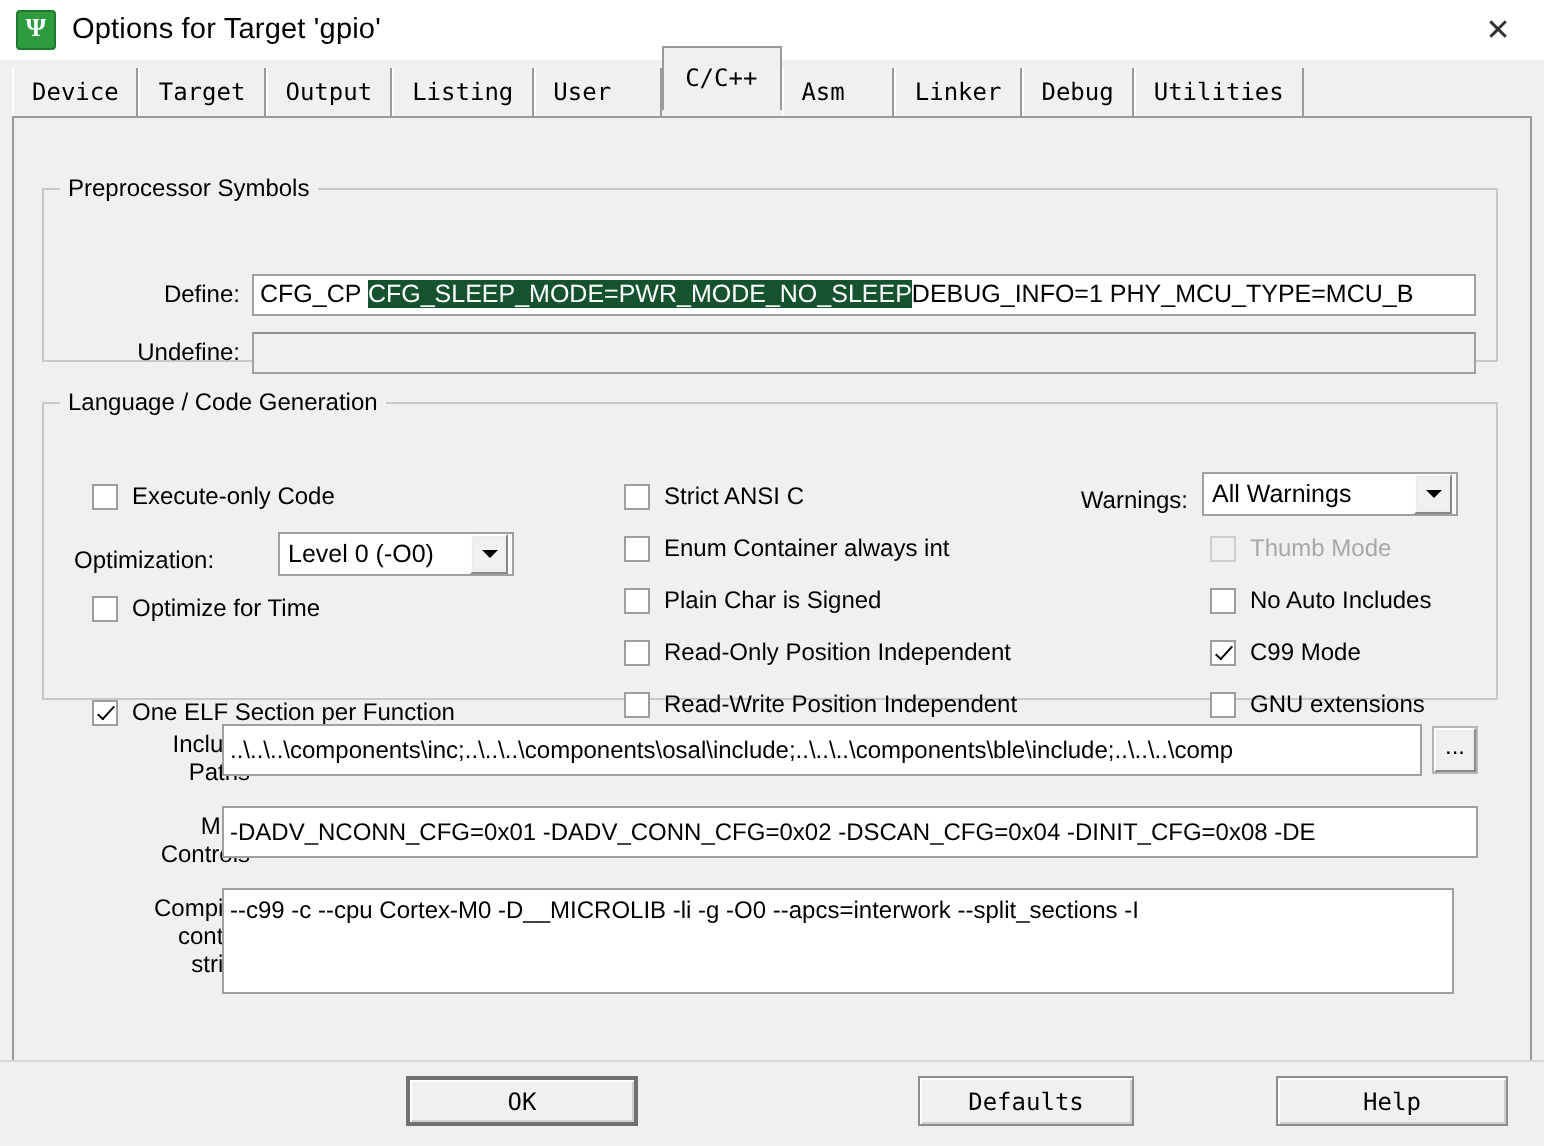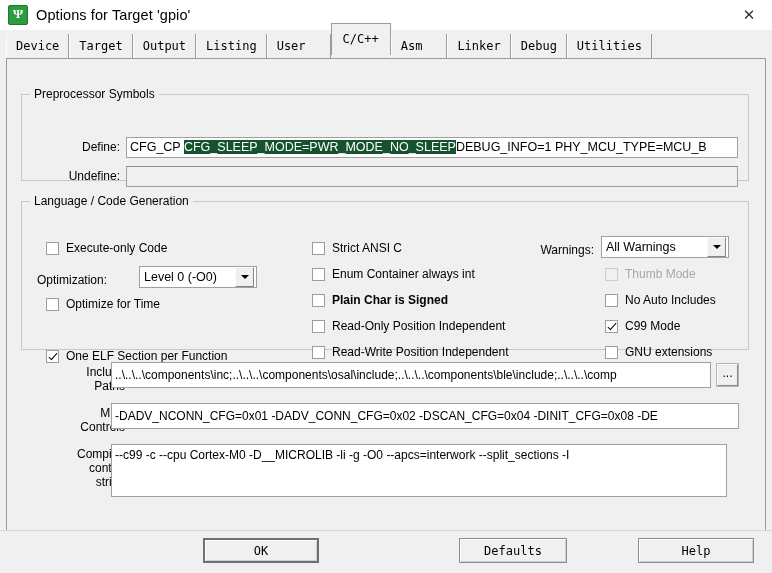--- a/index.html
+++ b/index.html
@@ -371,21 +371,21 @@
     </div>
 
     <div class="cb-row" style="left:290px; top:33px;">
       <span class="cb"></span>
       <span>Strict ANSI C</span>
     </div>
     <div class="cb-row" style="left:290px; top:59px;">
       <span class="cb"></span>
       <span>Enum Container always int</span>
     </div>
-    <div class="cb-row" style="left:290px; top:85px;font-weight:bold;">
+    <div class="cb-row" style="left:290px; top:85px;">
       <span class="cb"></span>
       <span>Plain Char is Signed</span>
     </div>
     <div class="cb-row" style="left:290px; top:111px;">
       <span class="cb"></span>
       <span>Read-Only Position Independent</span>
     </div>
     <div class="cb-row" style="left:290px; top:137px;">
       <span class="cb"></span>
       <span>Read-Write Position Independent</span>

